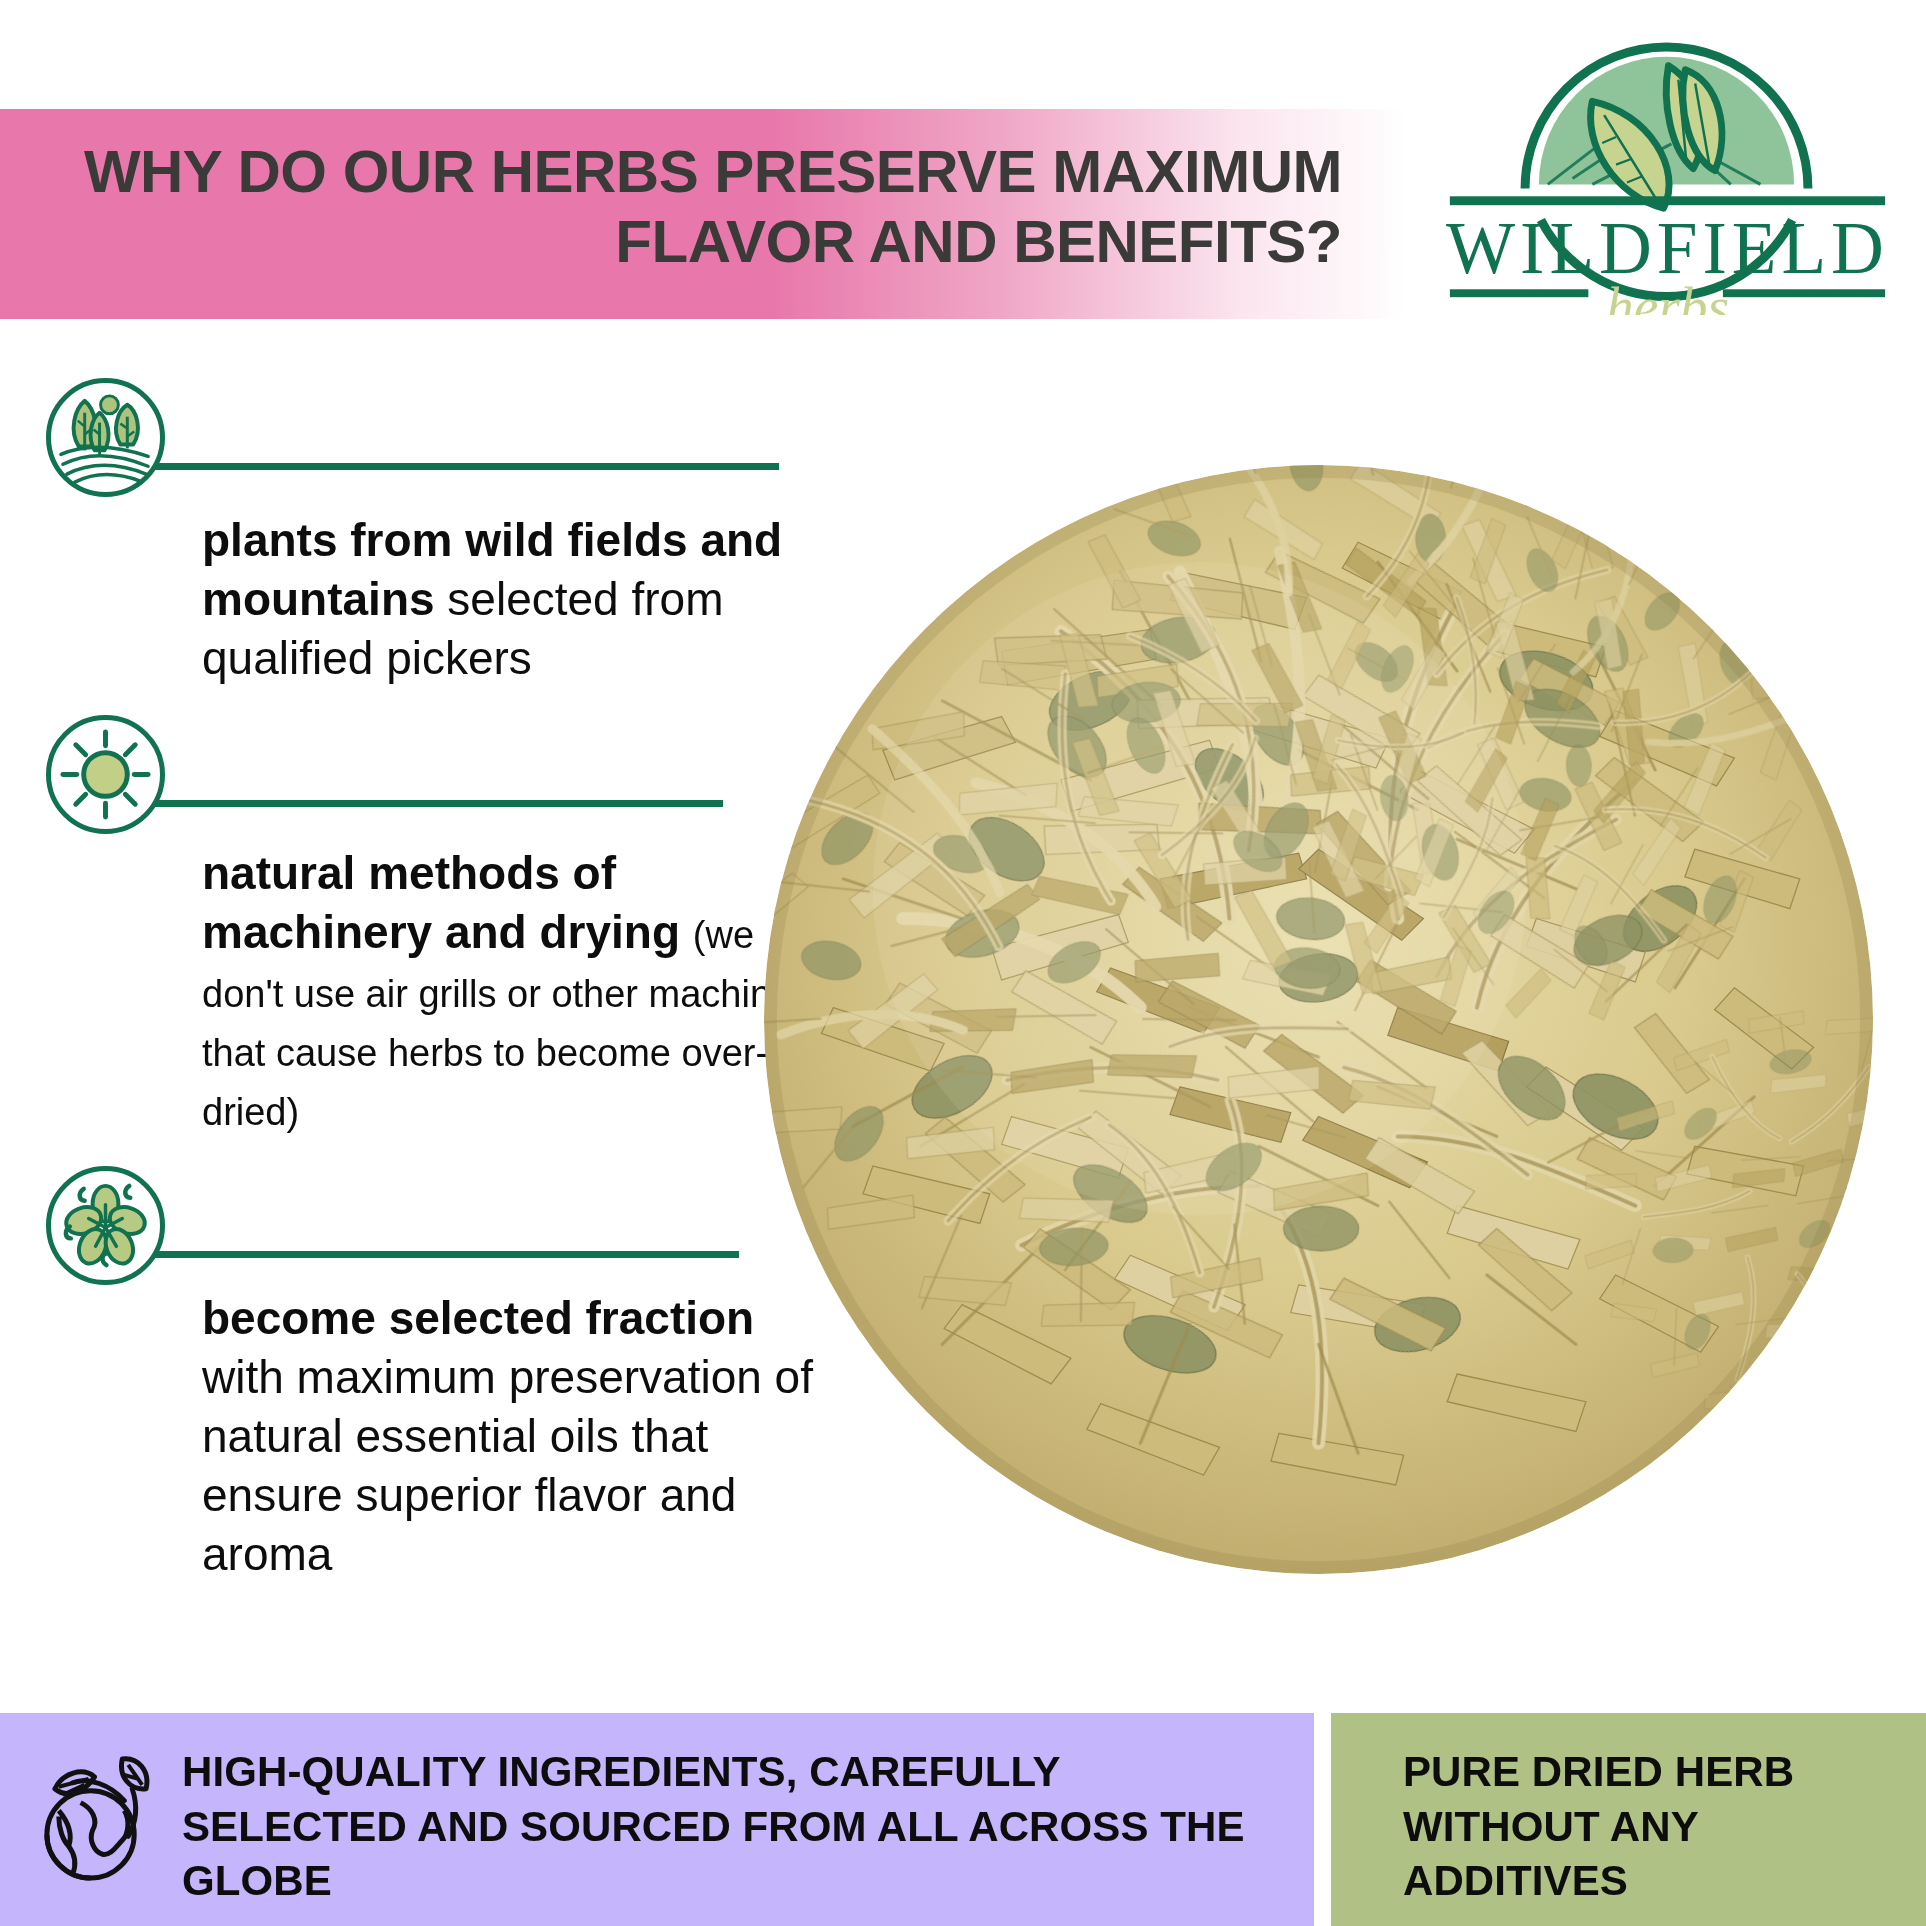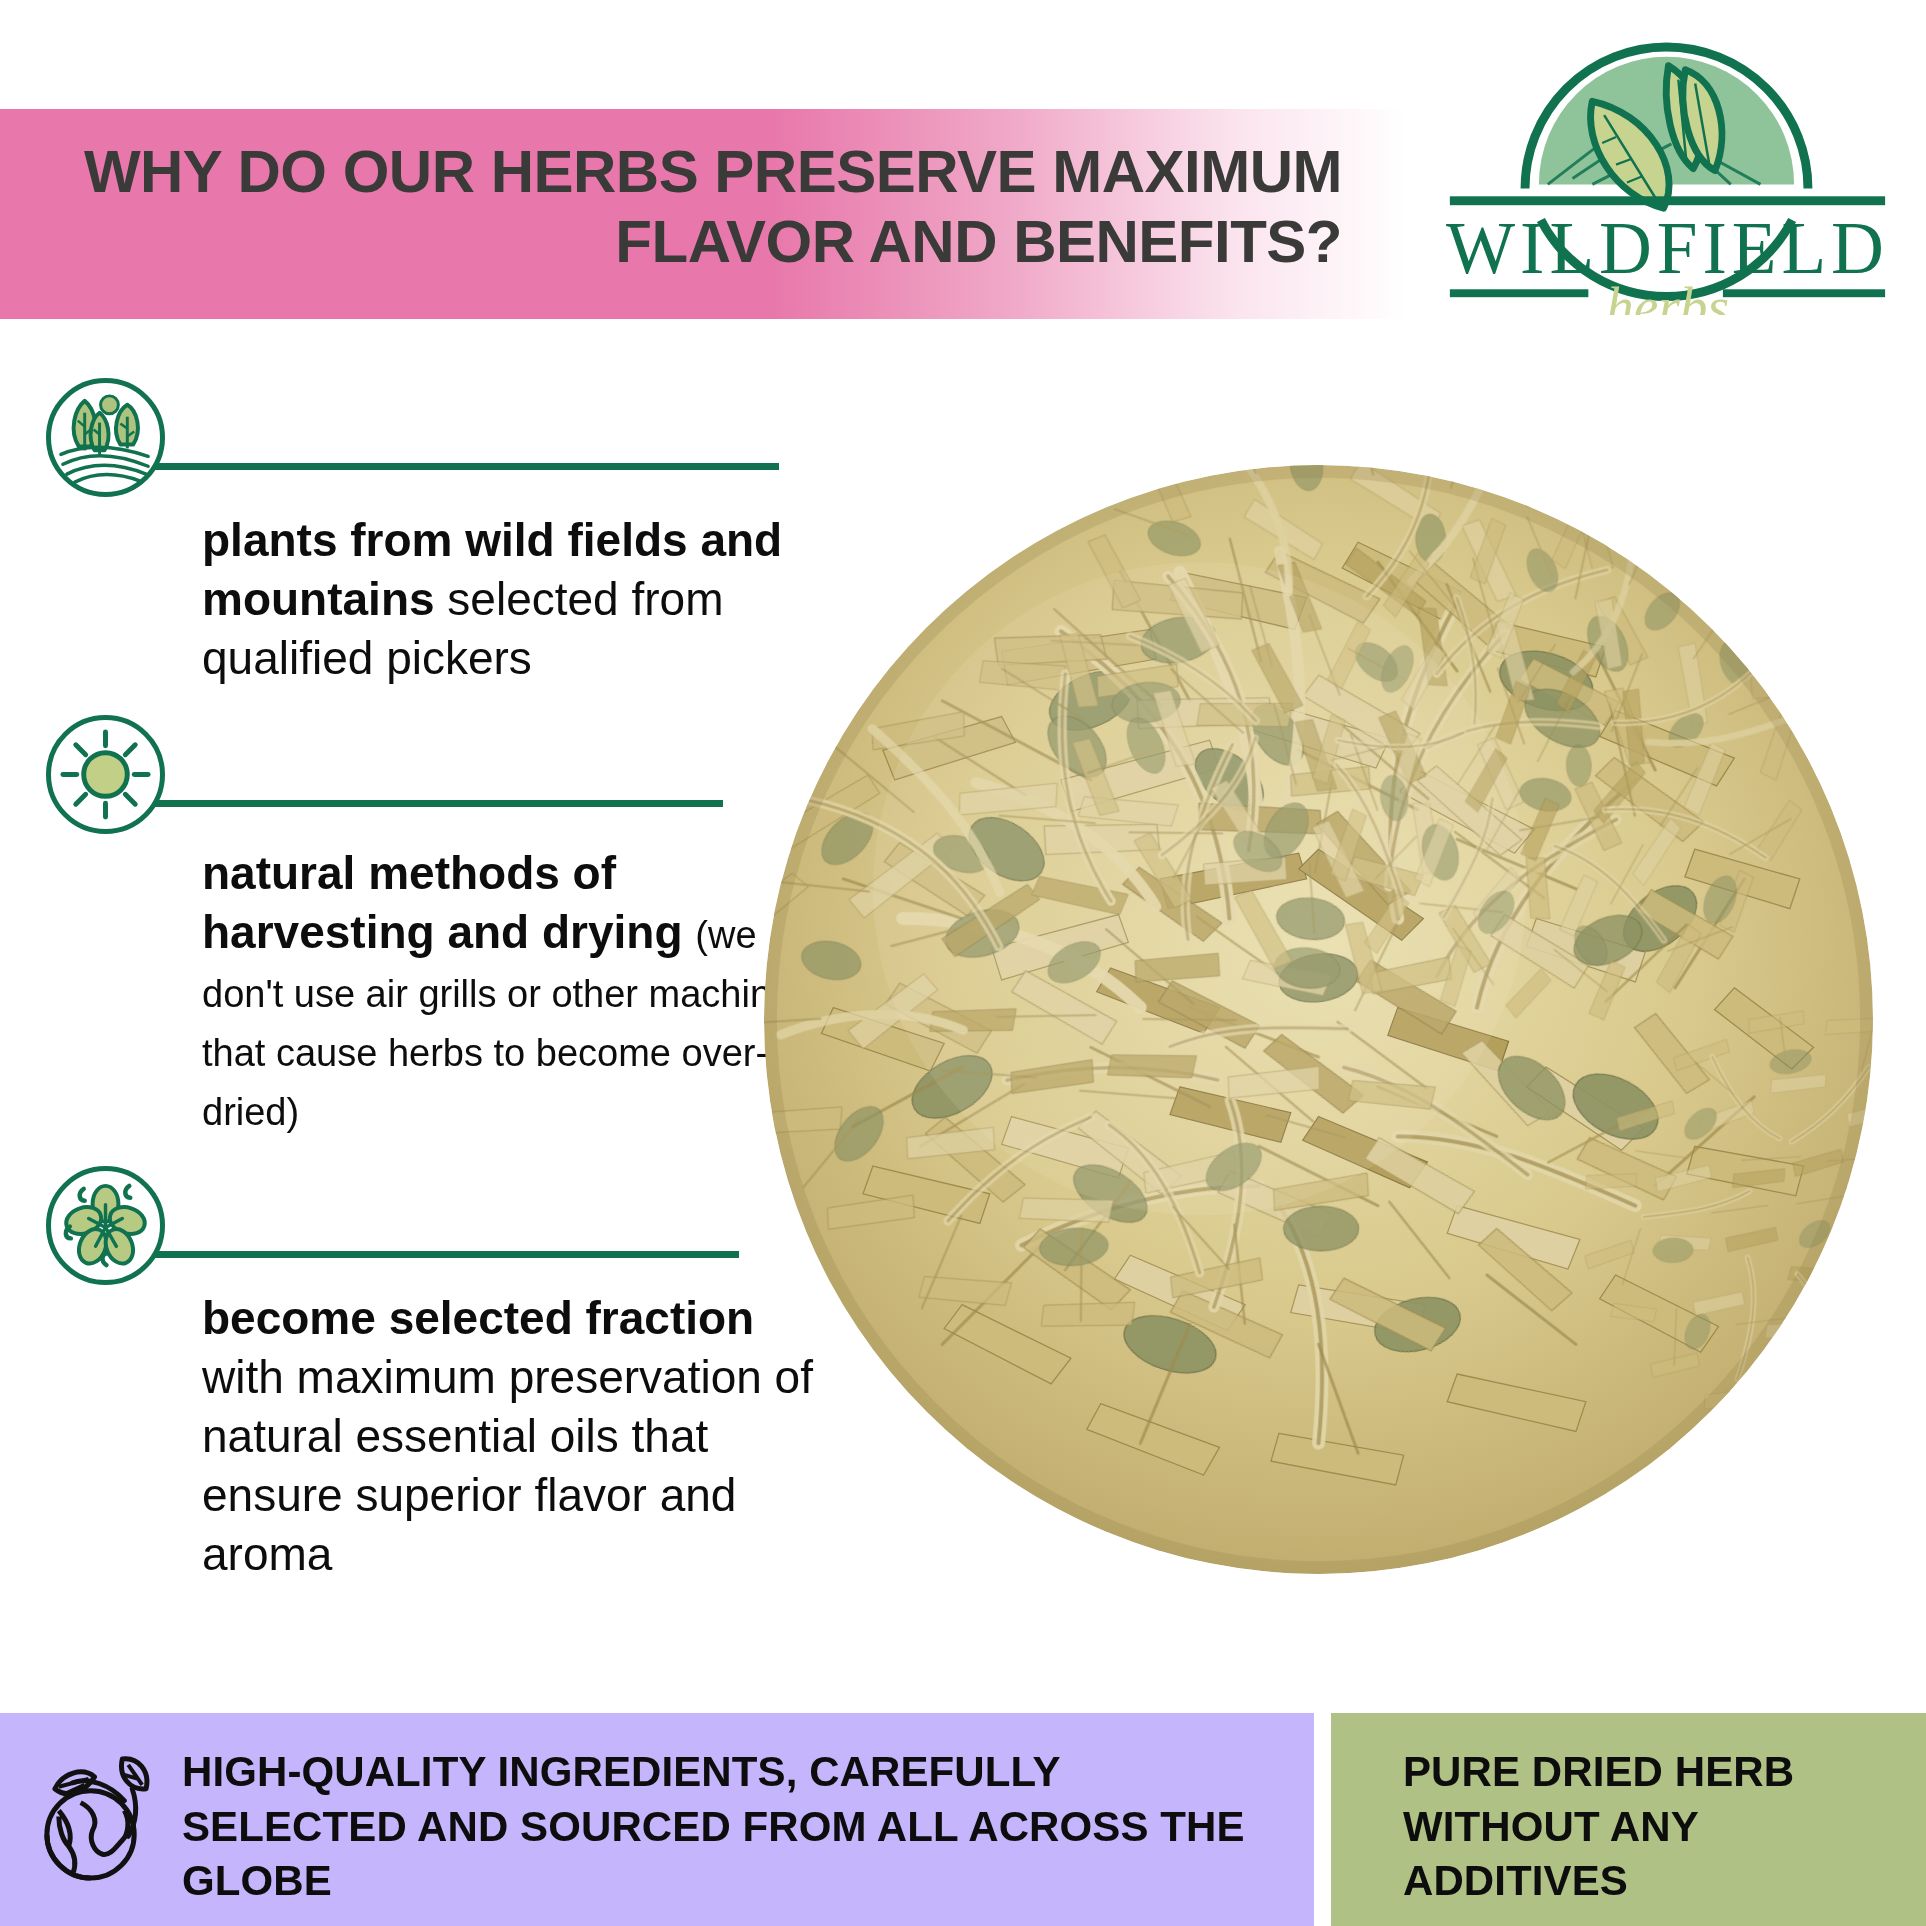--- a/index.html
+++ b/index.html
@@ -175,21 +175,21 @@
         <line x1="12" y1="55" x2="26" y2="55"></line>
         <line x1="84" y1="55" x2="98" y2="55"></line>
         <line x1="25" y1="25" x2="35" y2="35"></line>
         <line x1="75" y1="75" x2="85" y2="85"></line>
         <line x1="25" y1="85" x2="35" y2="75"></line>
         <line x1="75" y1="35" x2="85" y2="25"></line>
       </g>
     </svg>
   </div>
   <div class="feature-text">
-    <span class="b">natural methods of harvesting and drying</span>
+    <span class="b">natural methods of machinery and drying</span>
     <span class="sm">(we don't use air grills or other machinery that cause herbs to become over-dried)</span>
   </div>
 </div>
 
 <div class="feature" id="feature-2">
   <div class="feature-rule"></div>
   <div class="feature-icon">
     <svg width="109" height="109" viewBox="0 0 110 110">
 
       <g fill="#b7ca84" stroke="#10724f" stroke-width="4" stroke-linejoin="round">

